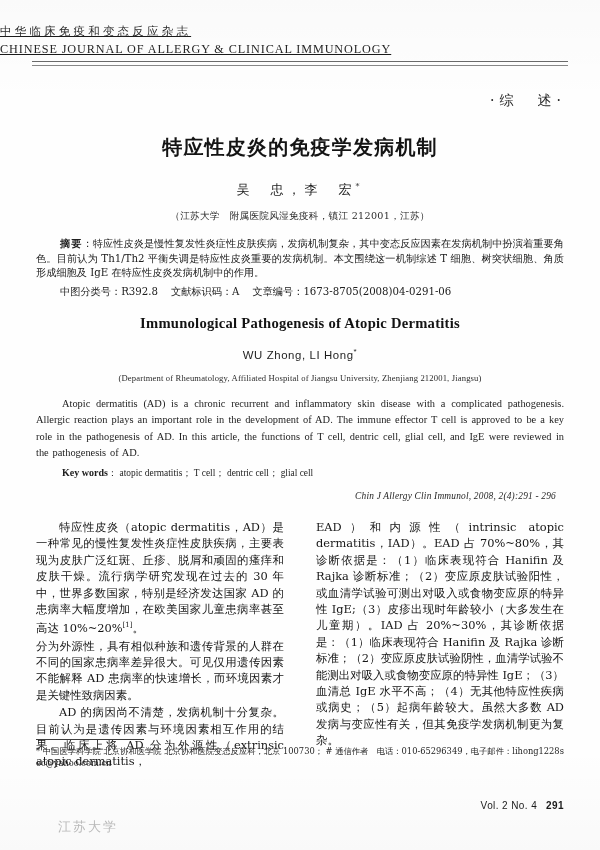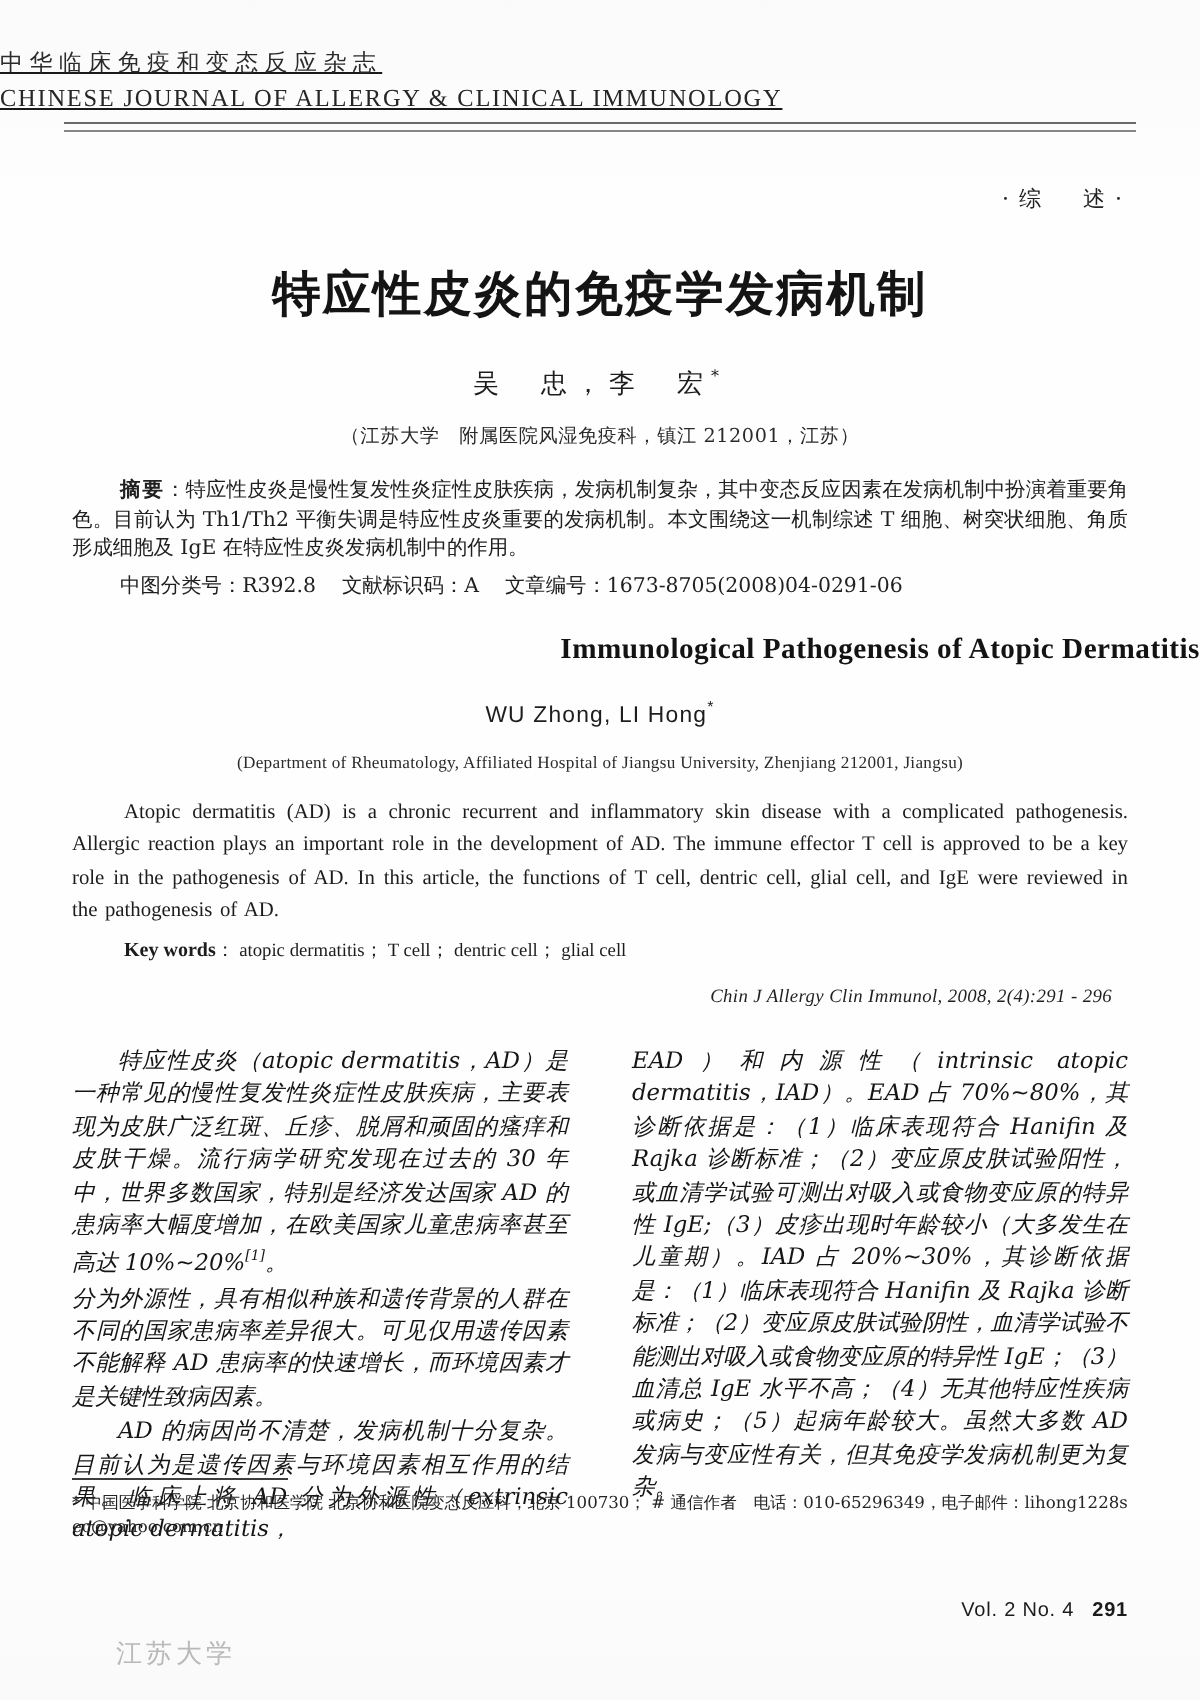--- a/index.html
+++ b/index.html
@@ -53,31 +53,31 @@
     border-top: 1.6px solid #4a4a4a;
     border-bottom: 0.9px solid #6e6e6e;
     opacity: 0.82;
   }
 
   
   .section-marker {
     text-align: right;
     padding-right: 34px;
     margin-top: 26px;
-    font-size: 11px;
+    font-size: 14px;
     letter-spacing: 5px;
     color: #232323;
     font-family: "DejaVu Serif", "Liberation Serif", serif;
   }
 
   
   .title-cn {
     text-align: center;
     margin-top: 24px;
-    font-size: 24px;
+    font-size: 20px;
     font-weight: bold;
     letter-spacing: 1.2px;
     color: #141414;
     font-family: "DejaVu Sans", "Liberation Sans", sans-serif;
   }
   .authors-cn {
     text-align: center;
     margin-top: 20px;
     font-size: 13px;
     letter-spacing: 4px;
@@ -127,21 +127,21 @@
     font-size: 10.2px;
     line-height: 14.6px;
     color: #202020;
     font-family: "DejaVu Serif", "Liberation Serif", serif;
     text-indent: 24px;
   }
   .clc-cn .gap { display: inline-block; width: 13px; }
 
   
   .title-en {
-    text-align: right;
+    text-align: center;
     margin-top: 16px;
     font-size: 14.6px;
     font-weight: bold;
     letter-spacing: 0.25px;
     color: #131313;
     font-family: "Liberation Serif", "DejaVu Serif", serif;
   }
   .authors-en {
     text-align: center;
     margin-top: 15px;
@@ -191,21 +191,20 @@
     color: #1f1f1f;
     font-family: "Liberation Serif", "DejaVu Serif", serif;
     letter-spacing: 0.2px;
   }
 
   
   .body-cols {
     margin: 18px 36px 0 36px;
     display: flex;
     gap: 32px;
-    font-style: italic;
   }
   .col {
     flex: 1 1 0;
     min-width: 0;
   }
   .col p {
     margin: 0;
     font-size: 11.4px;
     line-height: 16.4px;
     text-align: justify;

